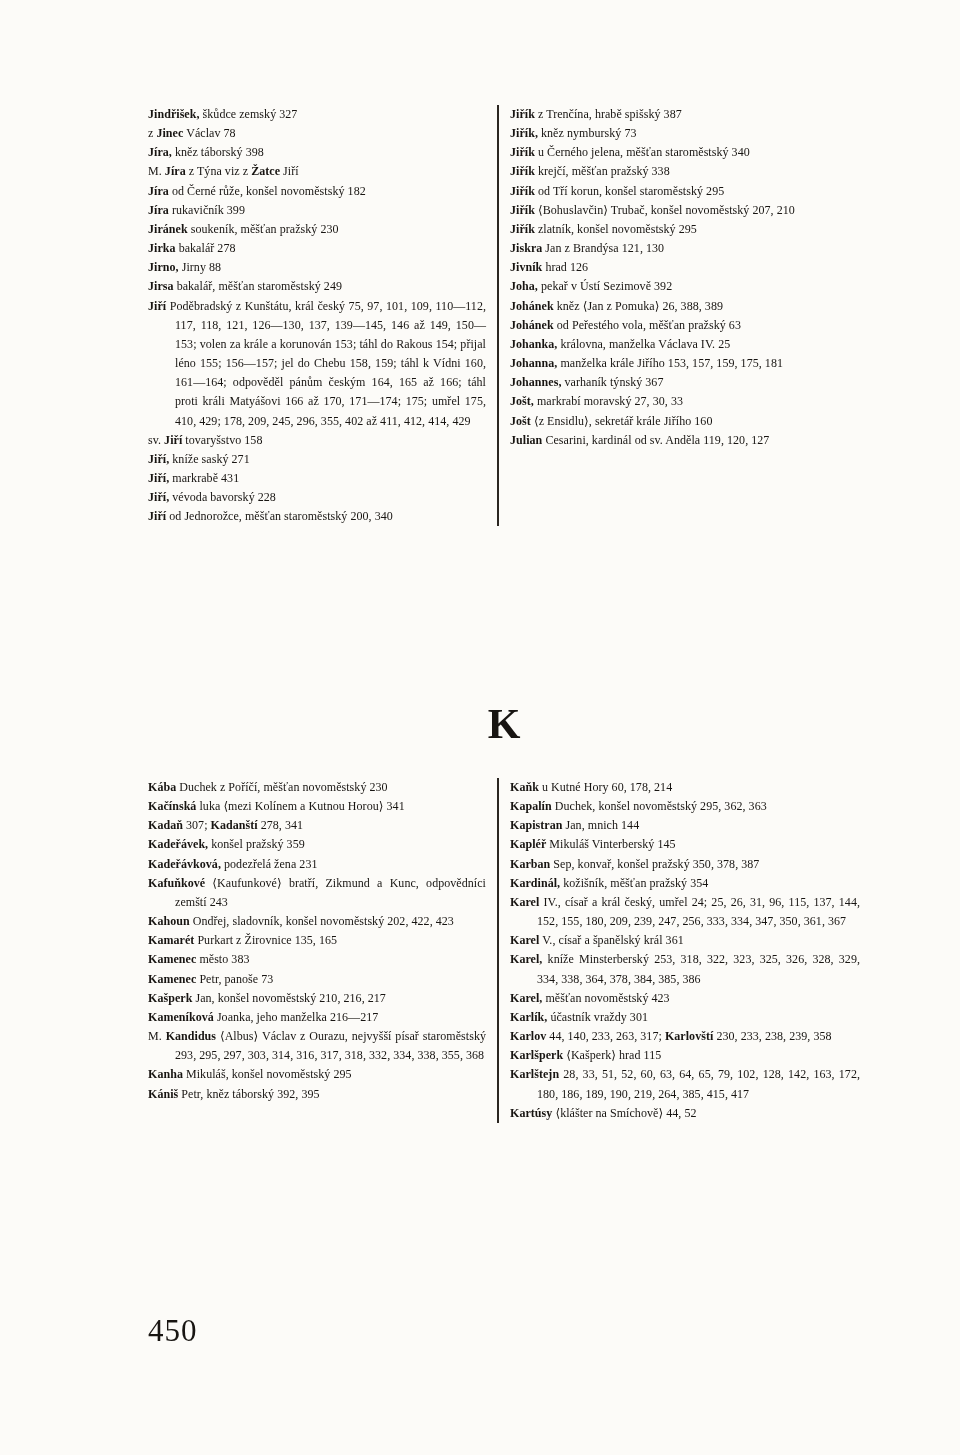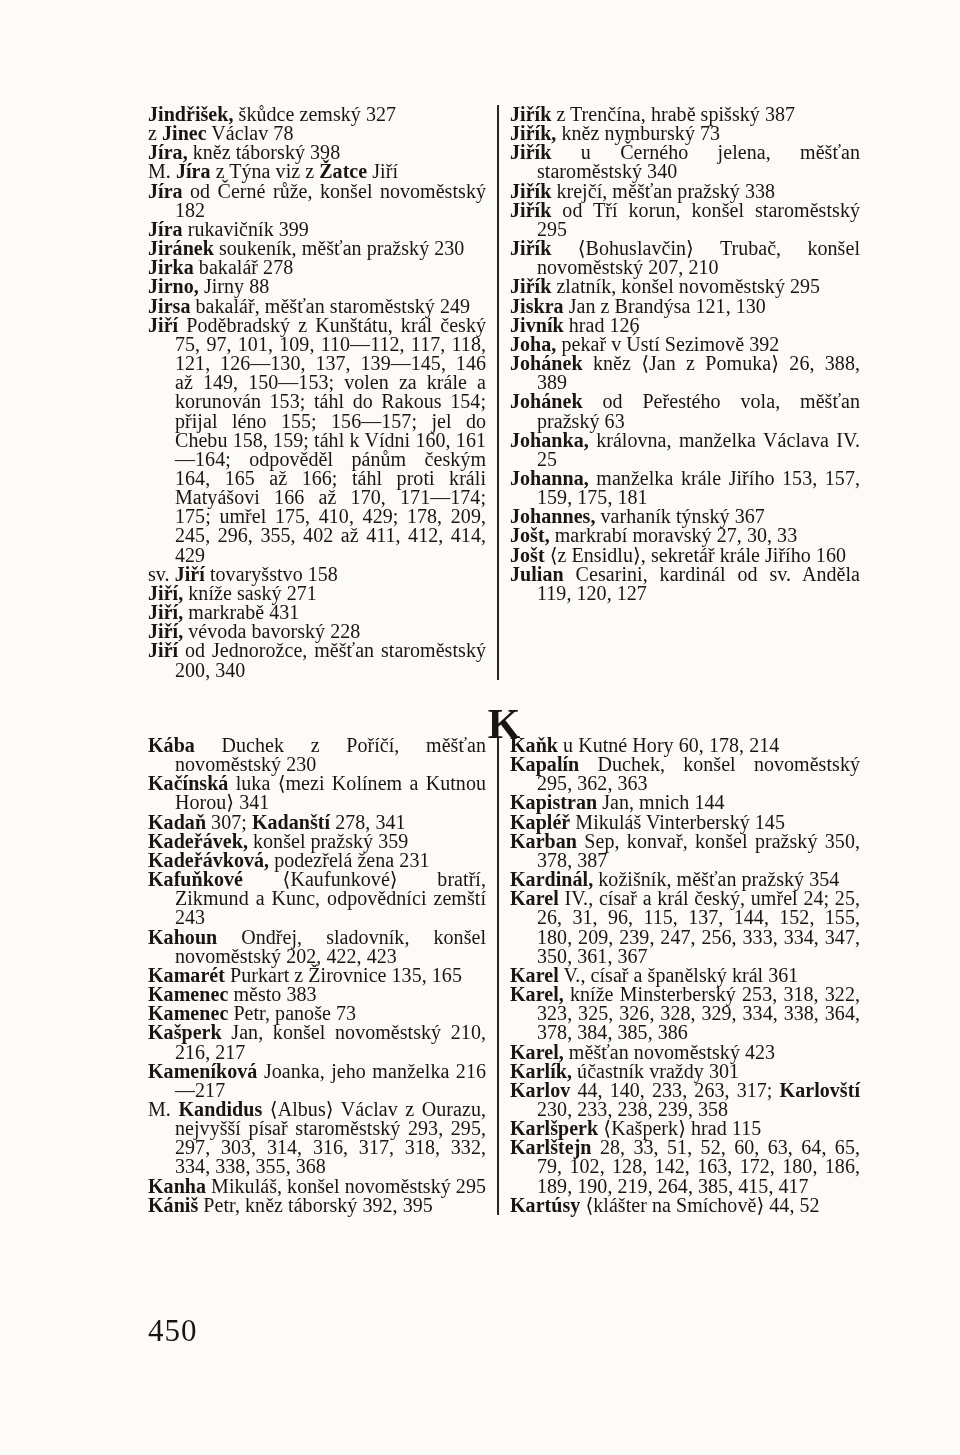--- a/index.html
+++ b/index.html
@@ -12,24 +12,24 @@
     overflow:hidden;
   }
   .page{position:absolute;left:0;top:0;width:960px;height:1455px;}
   .index-section{
     position:absolute;
     left:148px;width:712px;
     display:flex;
     align-items:stretch;
   }
   .index-section.top{top:105px;}
-  .index-section.bottom{top:736px;justify-content:space-between;}
+  .index-section.bottom{top:778px;justify-content:space-between;}
   .col{
     width:338px;
-    font-size:20px;
+    font-size:12px;
     line-height:19.15px;
     text-align:justify;
     letter-spacing:0.05px;
   }
   .col.right{width:350px;}
   .gutter{
     width:24px;
     display:flex;
     justify-content:center;
   }

